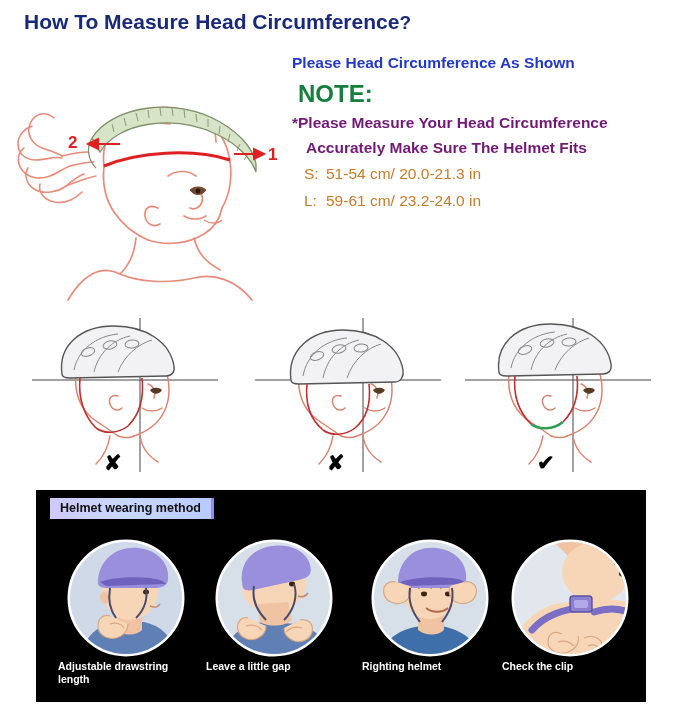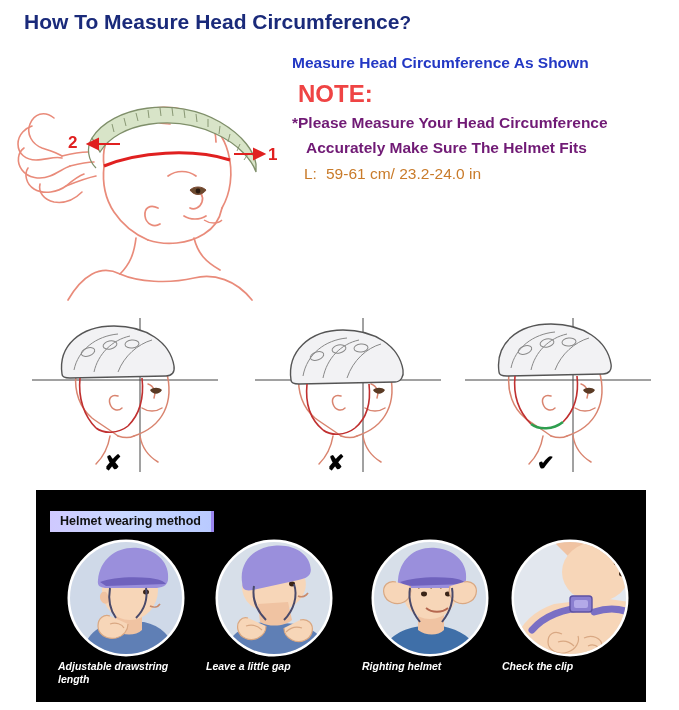--- a/index.html
+++ b/index.html
@@ -49,21 +49,21 @@
     font-size: 15.5px;
     font-weight: bold;
     color: #2338c4;
     line-height: 1.0;
     margin-bottom: 11px;
     white-space: nowrap;
   }
   .tb-note {
     font-size: 24px;
     font-weight: bold;
-    color: #ef4444;
+    color: #15803d;
     margin: 4px 0 9px 6px;
     line-height: 1.0;
   }
   .tb-red {
     font-size: 15.5px;
     font-weight: bold;
     color: #701a75;
     line-height: 1.0;
     margin-bottom: 10px;
     white-space: nowrap;
@@ -117,21 +117,21 @@
     position: absolute;
     left: 36px;
     top: 490px;
     width: 610px;
     height: 212px;
     background: #000000;
   }
   .panel-title {
     position: absolute;
     left: 14px;
-    top: 21px;
+    top: 8px;
     padding: 3px 10px 4px 10px;
     background: linear-gradient(90deg,#cfc9ff 0%, #c9d8ff 45%, #b9caff 100%);
     color: #111;
     font-size: 12.5px;
     font-weight: bold;
     border-right: 3px solid #9a86f0;
     white-space: nowrap;
   }
   .panel-items {
     position: absolute;
@@ -157,21 +157,20 @@
   .pitem .caption {
     position: absolute;
     left: 6px;
     top: 122px;
     width: 140px;
     color: #ffffff;
     font-size: 10.5px;
     font-weight: bold;
     line-height: 1.25;
     text-align: left;
-    font-style: italic;
   }
   svg { display: block; overflow: visible; }
 </style>
 </head>
 <body>
 
 <div class="page">
 
   <div class="title">
     <span>How To Measure Head Circumference</span><span class="qmark">?</span>
@@ -249,25 +248,28 @@
         <line x1="226" y1="106" x2="250" y2="106"></line>
         <polygon points="256,106 246,101 246,111"></polygon>
       </g>
       <text x="260" y="112" font-family="Liberation Sans, sans-serif" font-size="17" font-weight="bold" fill="#e02020">1</text>
 
       <path d="M96,118 C130,104 184,100 222,112" fill="none" stroke="#e02020" stroke-width="3"></path>
     </svg>
   </div>
 
   <div class="textblock">
-    <div class="tb-line">Measure Head Circumference As Shown</div>
+    <div class="tb-line">Please Head Circumference As Shown</div>
     <div class="tb-note">NOTE:</div>
     <div class="tb-red">*Please Measure Your Head Circumference</div>
     <div class="tb-red tb-indent">Accurately  Make Sure The Helmet Fits</div>
     <div class="sizes">
+      <div class="size-row">
+        <span class="lbl">S:</span><span>51-54 cm/ 20.0-21.3 in</span>
+      </div>
       <div class="size-row">
         <span class="lbl">L:</span><span>59-61 cm/ 23.2-24.0 in</span>
       </div>
     </div>
   </div>
 
   <div class="helmet-row">
 
     <div class="helmet-cell" style="left:22px;">
       <svg width="210" height="165" viewBox="0 0 210 165">

